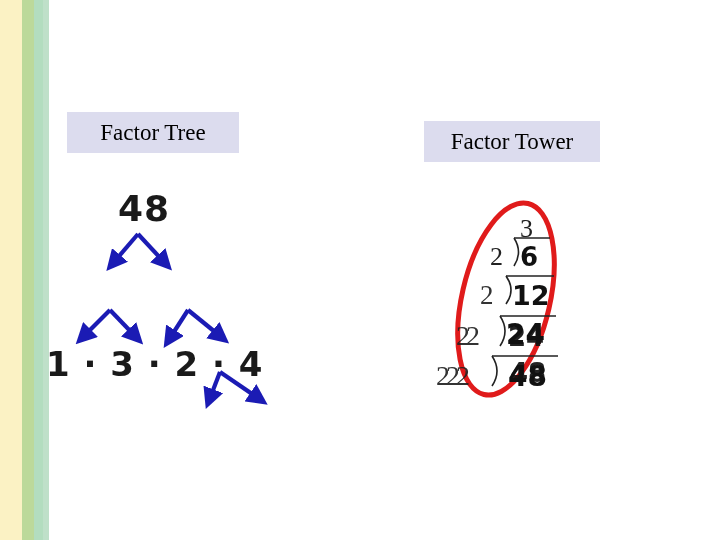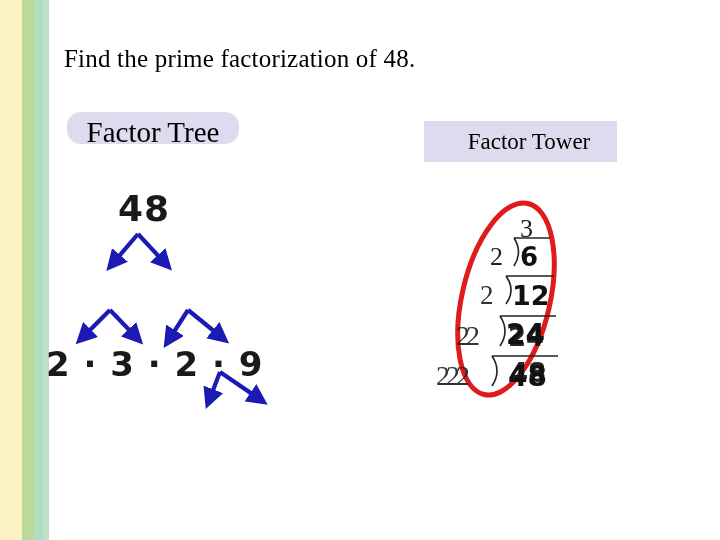--- a/index.html
+++ b/index.html
@@ -47,33 +47,31 @@
     position: absolute;
     background: #dcdcee;
     color: #000000;
     text-align: center;
     white-space: nowrap;
   }
   #label-tree {
     left: 67px;
     top: 112px;
     width: 172px;
-    height: 32px;
+    height: 41px;
     line-height: 41px;
-    font-size: 29px;
-    border-radius: 14px;
+    font-size: 23px;
   }
   #label-tower {
     left: 424px;
     top: 121px;
     width: 176px;
     height: 41px;
     line-height: 41px;
     font-size: 23px;
-    padding-left: 17px;
   }
 
   
   #factor-tree {
     position: absolute;
     left: 40px;
     top: 186px;
     width: 320px;
     height: 330px;
   }
@@ -140,21 +138,20 @@
 </head>
 <body>
 
 <div id="slide">
 
   <div class="stripe stripe-cream"></div>
   <div class="stripe stripe-green"></div>
   <div class="stripe stripe-mint"></div>
   <div class="stripe stripe-mintpal"></div>
 
-  <div id="title">Find the prime factorization of 48.</div>
 
   <div class="label-box" id="label-tree">Factor Tree</div>
 
   <div class="label-box" id="label-tower">Factor Tower</div>
 
   <div id="factor-tree">
 
     <svg id="tree-arrows" viewBox="0 0 320 330">
       <defs>
         <marker id="ah" markerWidth="5" markerHeight="5" refX="2.2" refY="2.5" orient="auto" markerUnits="strokeWidth">
@@ -171,21 +168,21 @@
 
         <line x1="148" y1="124" x2="130" y2="152"></line>
         <line x1="148" y1="124" x2="180" y2="150"></line>
 
         <line x1="180" y1="186" x2="170" y2="212"></line>
         <line x1="180" y1="186" x2="218" y2="212"></line>
       </g>
     </svg>
 
     <div class="tree-row" id="tree-row-0">48</div>
-    <div class="tree-row" id="tree-row-2">2 · 3 · 2 · 9</div>
+    <div class="tree-row" id="tree-row-2">1 · 3 · 2 · 4</div>
   </div>
 
   <div id="factor-tower">
 
     <svg id="tower-svg" viewBox="0 0 180 215">
 
       <ellipse cx="76" cy="103" rx="44" ry="98" transform="rotate(13 76 103)" fill="none" stroke="#e01b1b" stroke-width="5"></ellipse>
 
       <g stroke="#222222" stroke-width="1.6" fill="none">
 

